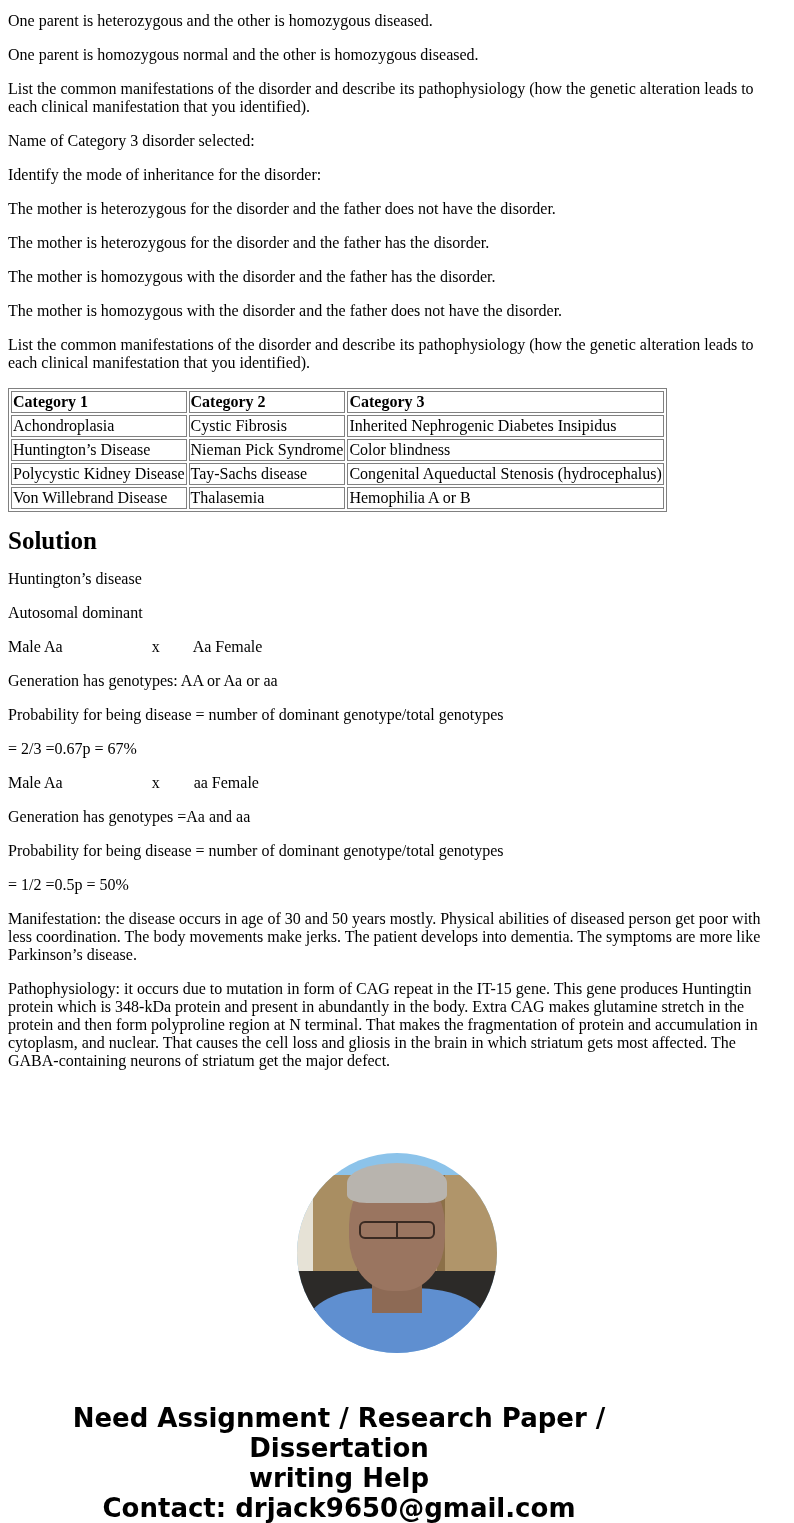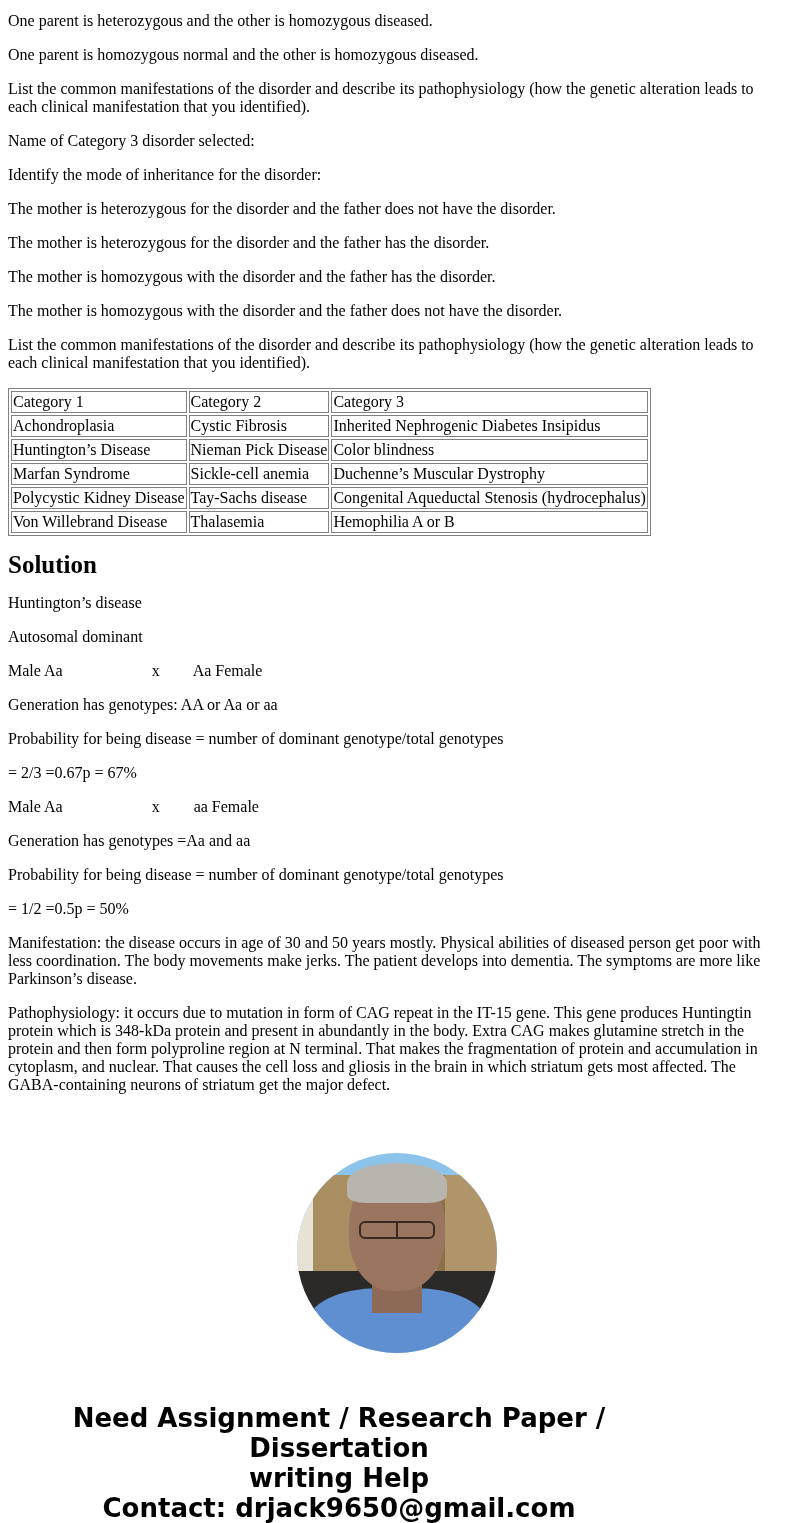--- a/index.html
+++ b/index.html
@@ -30,21 +30,21 @@
       font-family: "Liberation Serif", serif;
       font-size: 16px;
     }
     table.cats td, table.cats th {
       border: 1px solid #808080;
       padding: 1px;
       text-align: left;
       white-space: nowrap;
       line-height: 18px;
     }
-    table.cats th { font-weight: normal; margin-top: 41px; }
+    table.cats th { font-weight: bold; margin-top: 41px; }
     h3.solution {
       font-size: 25px;
       font-weight: bold;
       margin: 16px 0 18px 0;
       line-height: 22px;
     }
     .cross { white-space: pre; }
     .photo-wrap {
       position: absolute;
       left: 297px;
@@ -120,27 +120,22 @@
       <th>Category 2</th>
       <th>Category 3</th>
     </tr>
     <tr>
       <td>Achondroplasia</td>
       <td>Cystic Fibrosis</td>
       <td>Inherited Nephrogenic Diabetes Insipidus</td>
     </tr>
     <tr>
       <td>Huntington’s Disease</td>
-      <td>Nieman Pick Disease</td>
+      <td>Nieman Pick Syndrome</td>
       <td>Color blindness</td>
-    </tr>
-    <tr>
-      <td>Marfan Syndrome</td>
-      <td>Sickle-cell anemia</td>
-      <td>Duchenne’s Muscular Dystrophy</td>
     </tr>
     <tr>
       <td>Polycystic Kidney Disease</td>
       <td>Tay-Sachs disease</td>
       <td>Congenital Aqueductal Stenosis (hydrocephalus)</td>
     </tr>
     <tr>
       <td>Von Willebrand Disease</td>
       <td>Thalasemia</td>
       <td>Hemophilia A or B</td>

